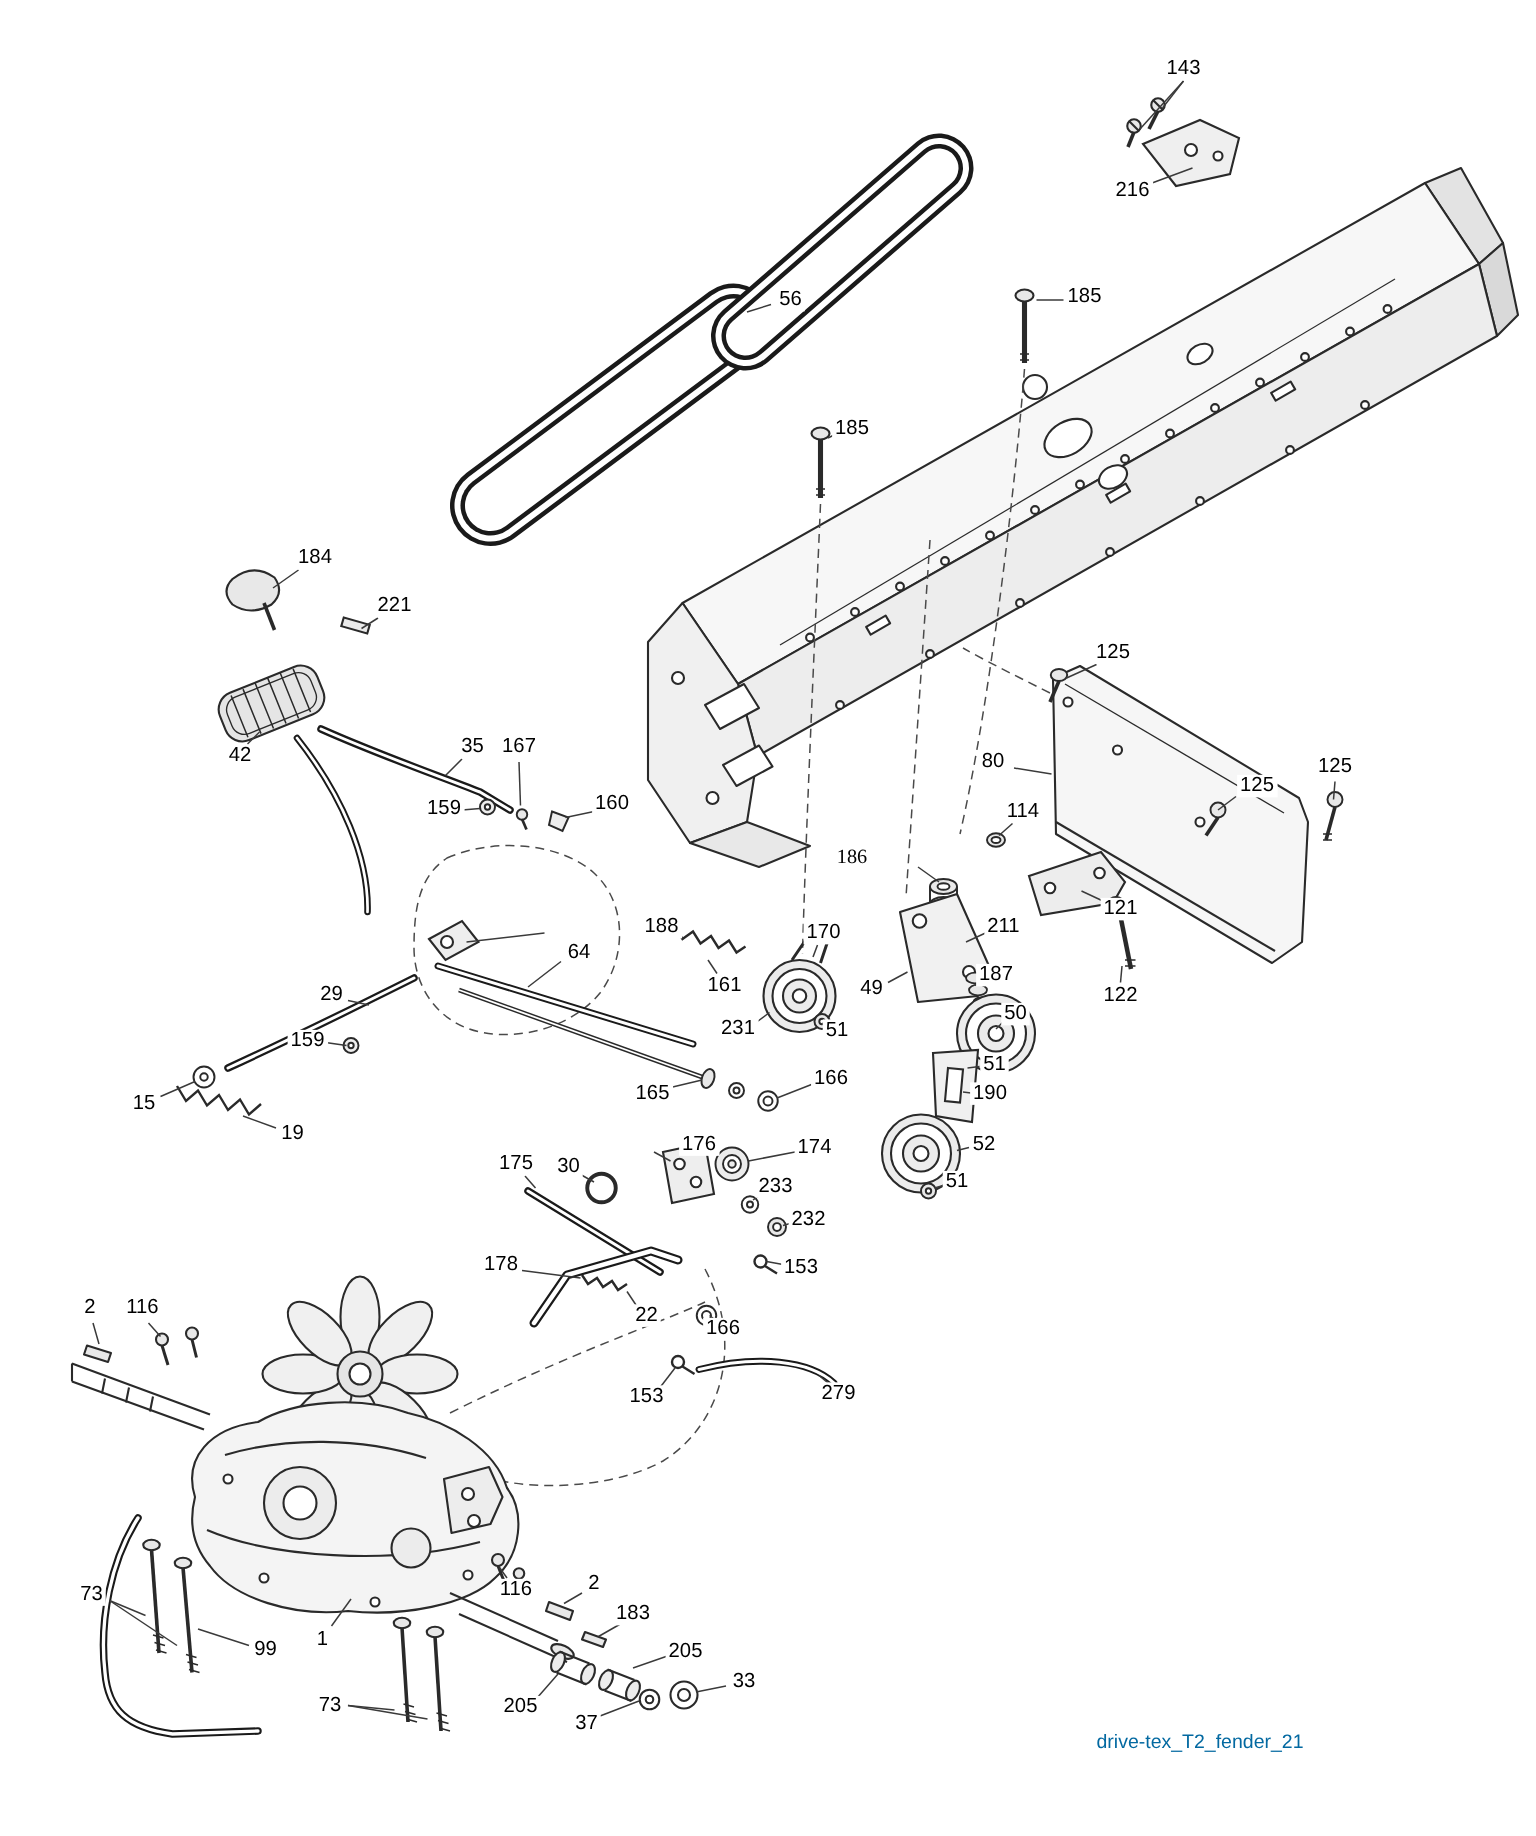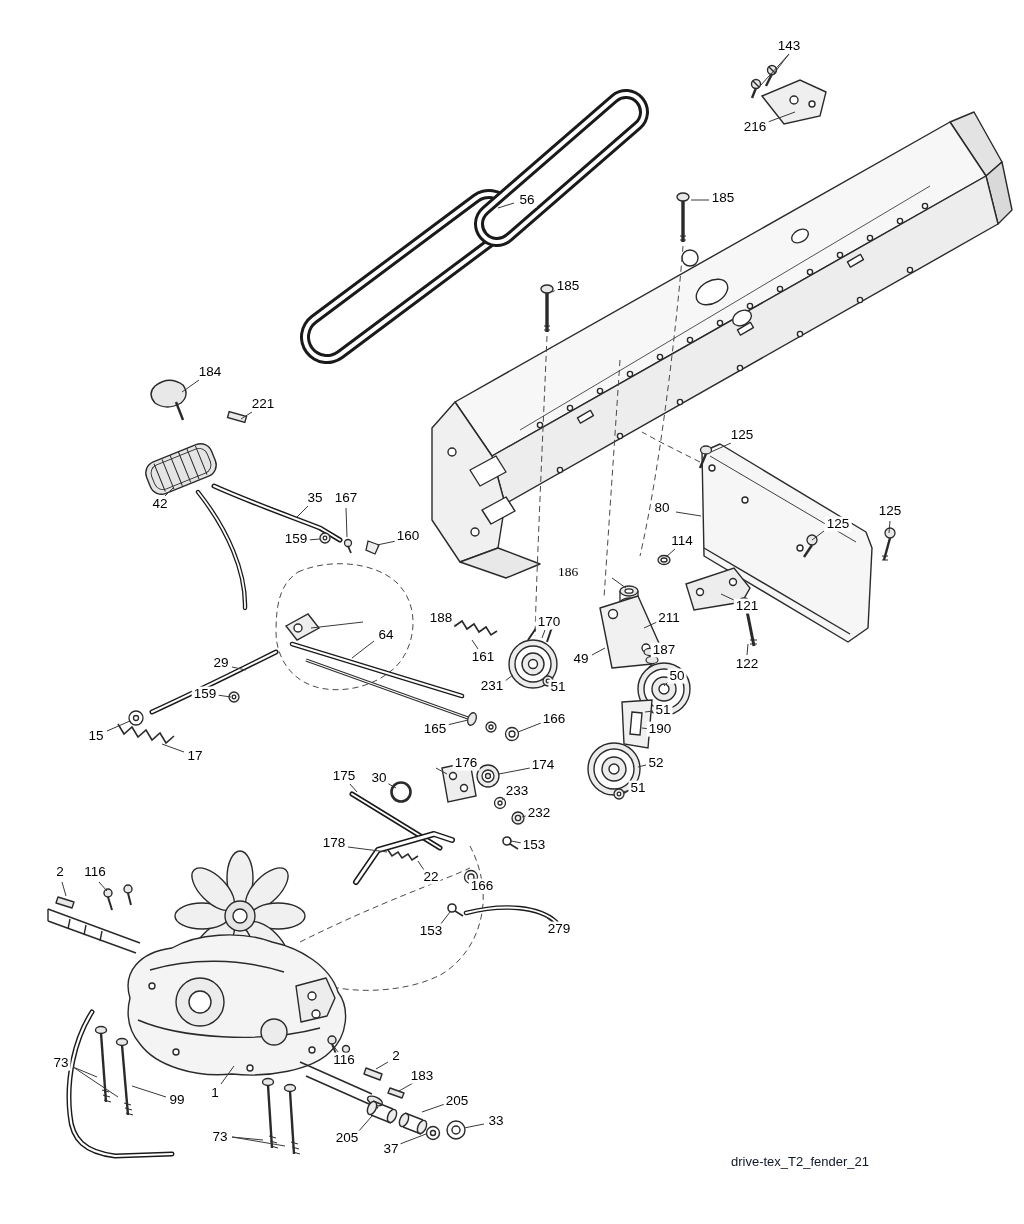--- a/index.html
+++ b/index.html
@@ -21,21 +21,21 @@
     background:#fff;
     padding:0 2px;
     white-space:nowrap;
     z-index:5;
   }
   #figure-name{
     position:absolute;
     left:800px;top:1161px;
     transform:translate(-50%,-50%);
     font:13px "Liberation Sans",sans-serif;
-    color:#0f172a;
+    color:#0369a1;
     z-index:5;
   }
   #leader-overlay{z-index:3;}
   #leader-overlay line{stroke:#3a3a3a;stroke-width:1;}
 </style>
 </head>
 <body>
 
 <div id="canvas">
 
@@ -551,21 +551,21 @@
       <div class="part-label" style="left: 747px; top: 664px;">122</div>
       <div class="part-label" style="left: 221px; top: 663px;">29</div>
       <div class="part-label" style="left: 483px; top: 657px;">161</div>
       <div class="part-label" style="left: 492px; top: 686px;">231</div>
       <div class="part-label" style="left: 558px; top: 687px;">51</div>
       <div class="part-label" style="left: 677px; top: 676px;">50</div>
       <div class="part-label" style="left: 205px; top: 694px;">159</div>
       <div class="part-label" style="left: 663px; top: 710px;">51</div>
       <div class="part-label" style="left: 660px; top: 729px;">190</div>
       <div class="part-label" style="left: 96px; top: 736px;">15</div>
-      <div class="part-label" style="left: 195px; top: 756px;">17</div>
+      <div class="part-label" style="left: 195px; top: 756px;">19</div>
       <div class="part-label" style="left: 435px; top: 729px;">165</div>
       <div class="part-label" style="left: 554px; top: 719px;">166</div>
       <div class="part-label" style="left: 656px; top: 763px;">52</div>
       <div class="part-label" style="left: 638px; top: 788px;">51</div>
       <div class="part-label" style="left: 425px; top: 763px; margin-left: 41px;">176</div>
       <div class="part-label" style="left: 543px; top: 765px;">174</div>
       <div class="part-label" style="left: 344px; top: 776px;">175</div>
       <div class="part-label" style="left: 379px; top: 778px;">30</div>
       <div class="part-label" style="left: 517px; top: 791px;">233</div>
       <div class="part-label" style="left: 539px; top: 813px;">232</div>

